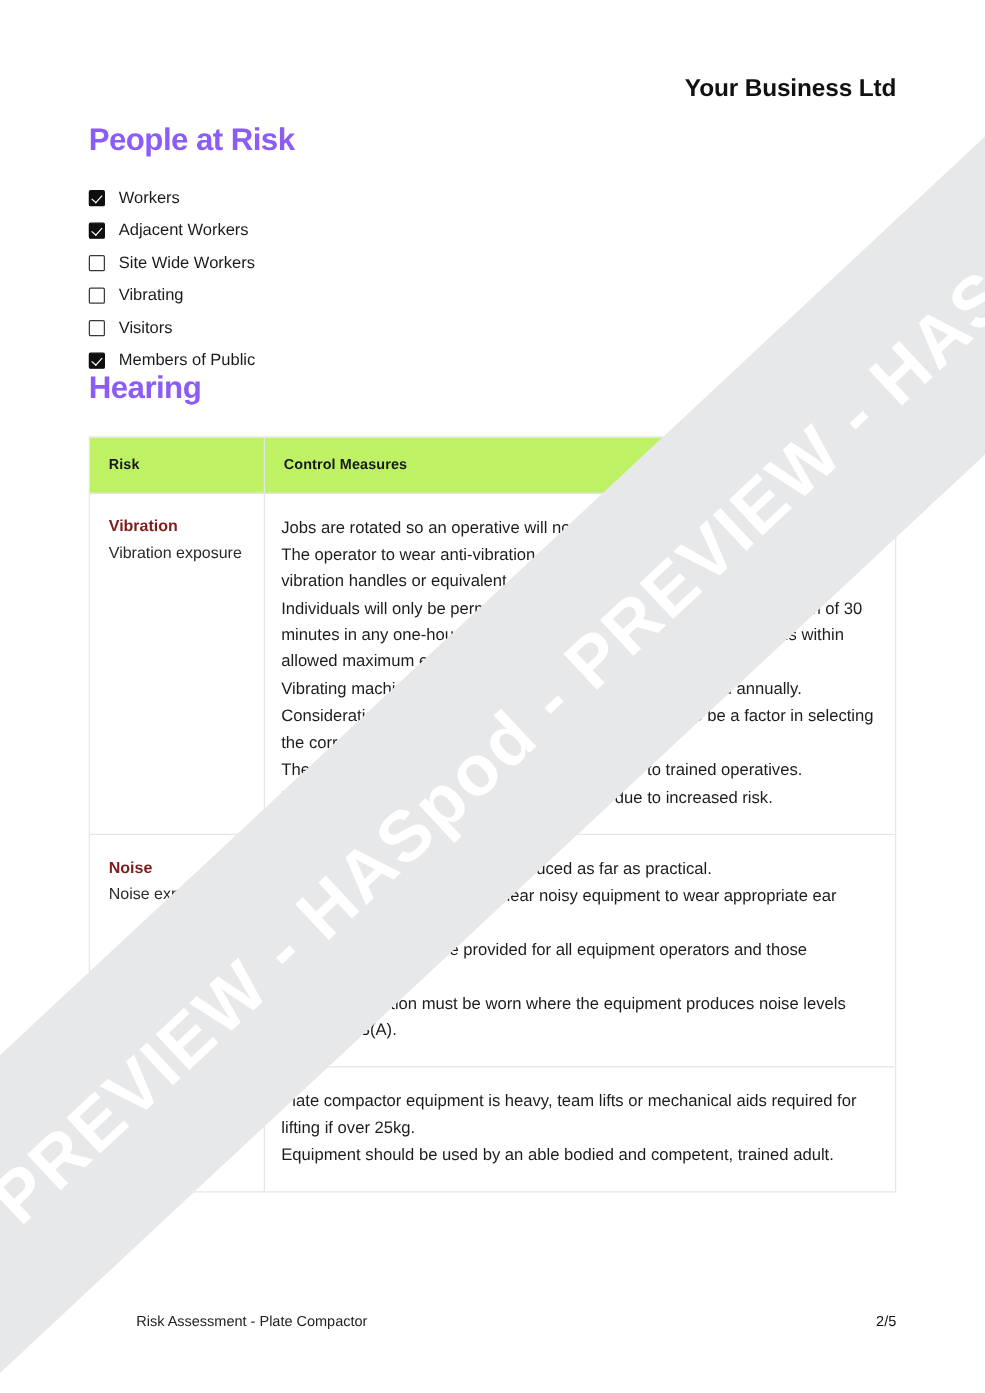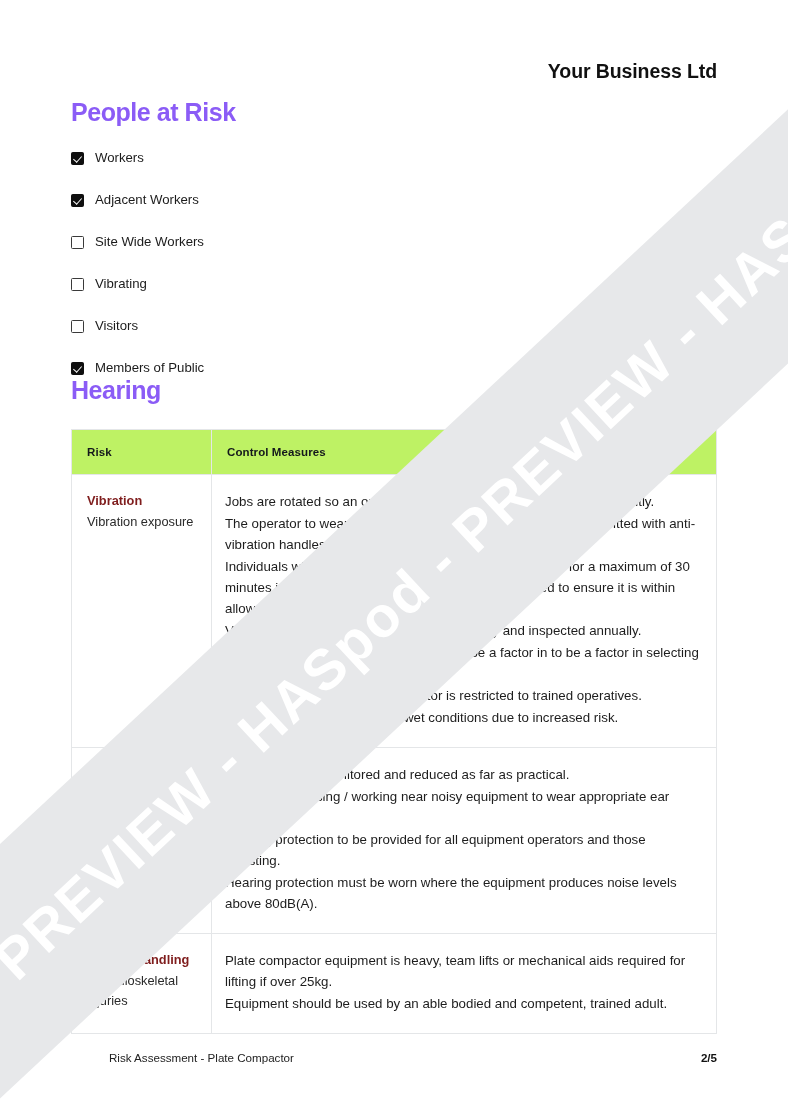--- a/index.html
+++ b/index.html
@@ -80,21 +80,21 @@
     margin: 0;
   }
   .heading-people { margin-top: 55px; }
   .heading-controls { margin-top: 40px; }
 
   
   .people-list {
     margin-top: 23px;
     display: flex;
     flex-direction: column;
-    gap: 26px;
+    gap: 10px;
   }
   .people-item {
     display: flex;
     align-items: center;
     gap: 11px;
     height: 16px;
   }
   .cbox {
     width: 13px;
     height: 13px;
@@ -193,21 +193,21 @@
     align-items: baseline;
     z-index: 6;
   }
   .footer-title {
     font-size: 11.6px;
     color: #222222;
     margin-left: 38px;
   }
   .footer-page {
     font-size: 11.6px;
-    font-weight: 700;
+    font-weight: 400;
     color: #111111;
   }
 </style>
 </head>
 <body>
 
 <div class="page">
 
   <div class="watermark-layer">
     <div class="watermark-band">

